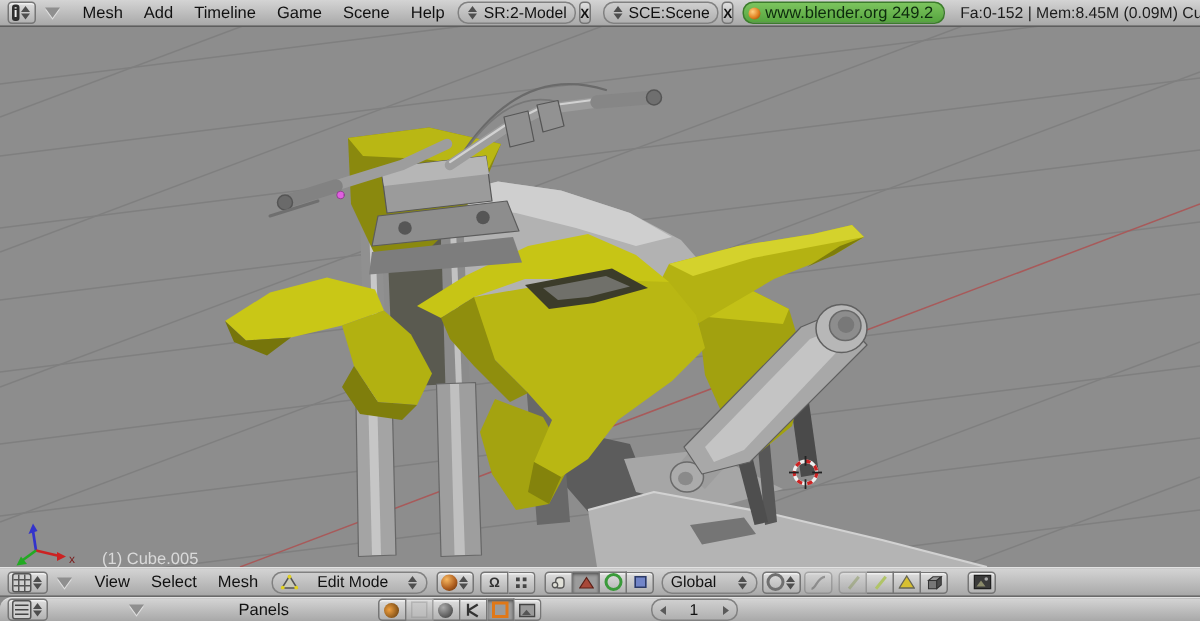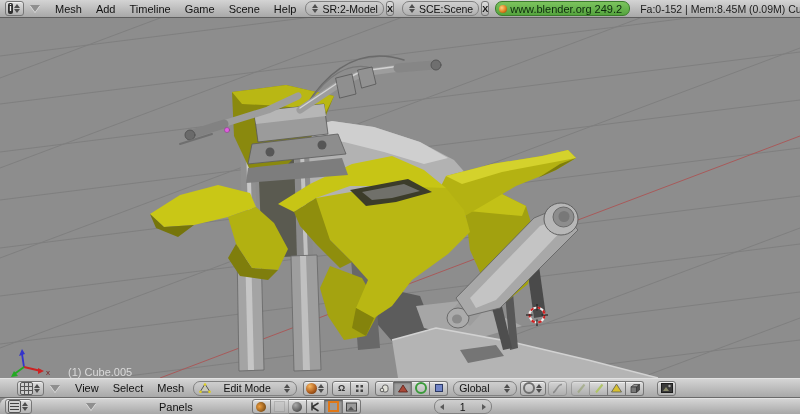--- a/index.html
+++ b/index.html
@@ -3,21 +3,21 @@
 <meta charset="utf-8">
 <style>
   html,body{margin:0;padding:0;background:#666;}
   #app{position:relative;width:800px;height:414px;overflow:hidden;
        font-family:"Liberation Sans","DejaVu Sans",sans-serif;font-size:11px;color:#111;
        background:#8d8d8d;user-select:none;}
   
   .bar{position:absolute;left:0;right:0;display:flex;align-items:center;
        background:linear-gradient(#d4d4d4,#a8a8a8);box-sizing:border-box;}
   #top-header{top:0;height:18px;border-bottom:1px solid #5e5e5e;padding:0 4px;}
-  #v3d-header{top:378px;height:20px;border-top:1px solid #e2e2e2;border-bottom:1px solid #6a6a6a;padding:0 16px;}
+  #v3d-header{top:378px;height:20px;border-top:1px solid #e2e2e2;border-bottom:1px solid #6a6a6a;padding:0 4px;}
   #btn-header{top:398px;height:16px;border-top:1px solid #e2e2e2;padding:0 4px;border-radius:8px 0 0 0;gap:48px;}
   .menu{padding:0 7px;white-space:nowrap;cursor:default;}
   .hbtn{height:13px;min-width:13px;display:inline-flex;align-items:center;justify-content:center;
         background:linear-gradient(#dedede,#b2b2b2);border:1px solid #767676;border-radius:3px;
         margin:0 1px;padding:0 2px;box-shadow:inset 0 1px 0 #f0f0f0;}
   .hbtn.active{background:#9c9c9c;box-shadow:inset 0 1px 2px rgba(0,0,0,.45);}
   .grp{display:inline-flex;margin:0 3px;}
   .grp .hbtn{margin:0;border-radius:0;border-left-width:0;}
   .grp .hbtn:first-child{border-radius:3px 0 0 3px;border-left-width:1px;}
   .grp .hbtn:last-child{border-radius:0 3px 3px 0;}

